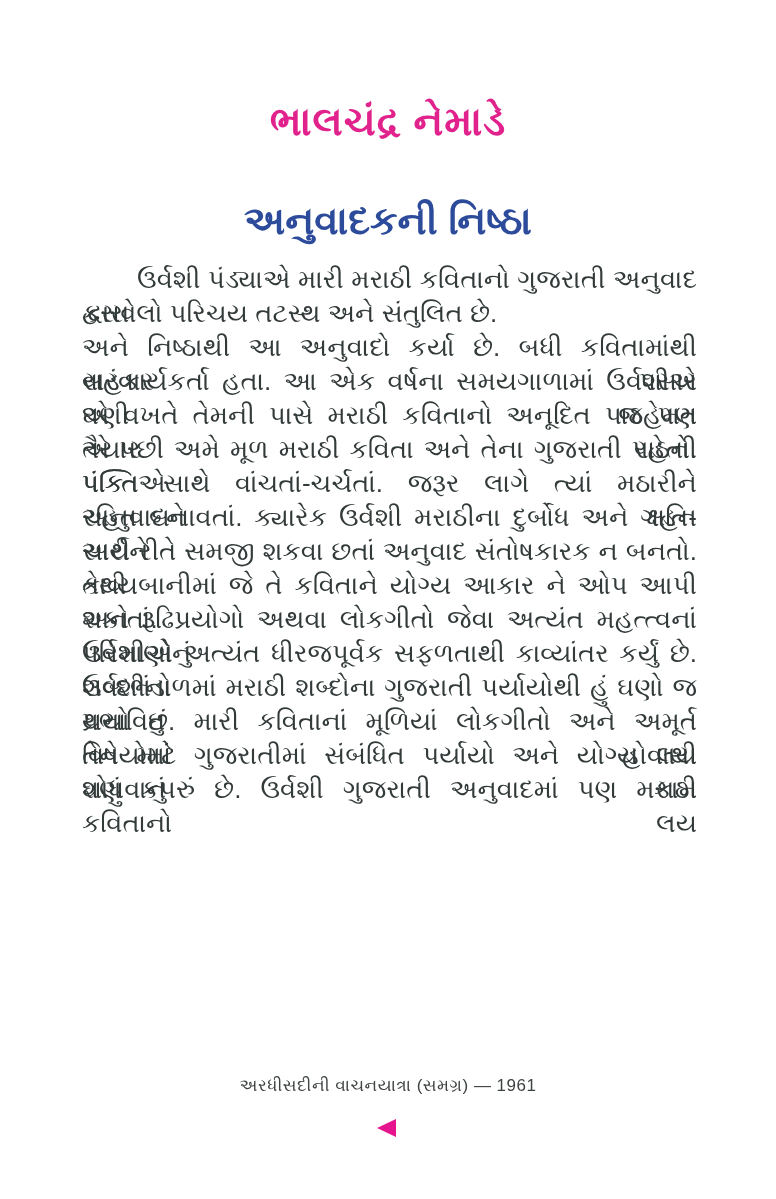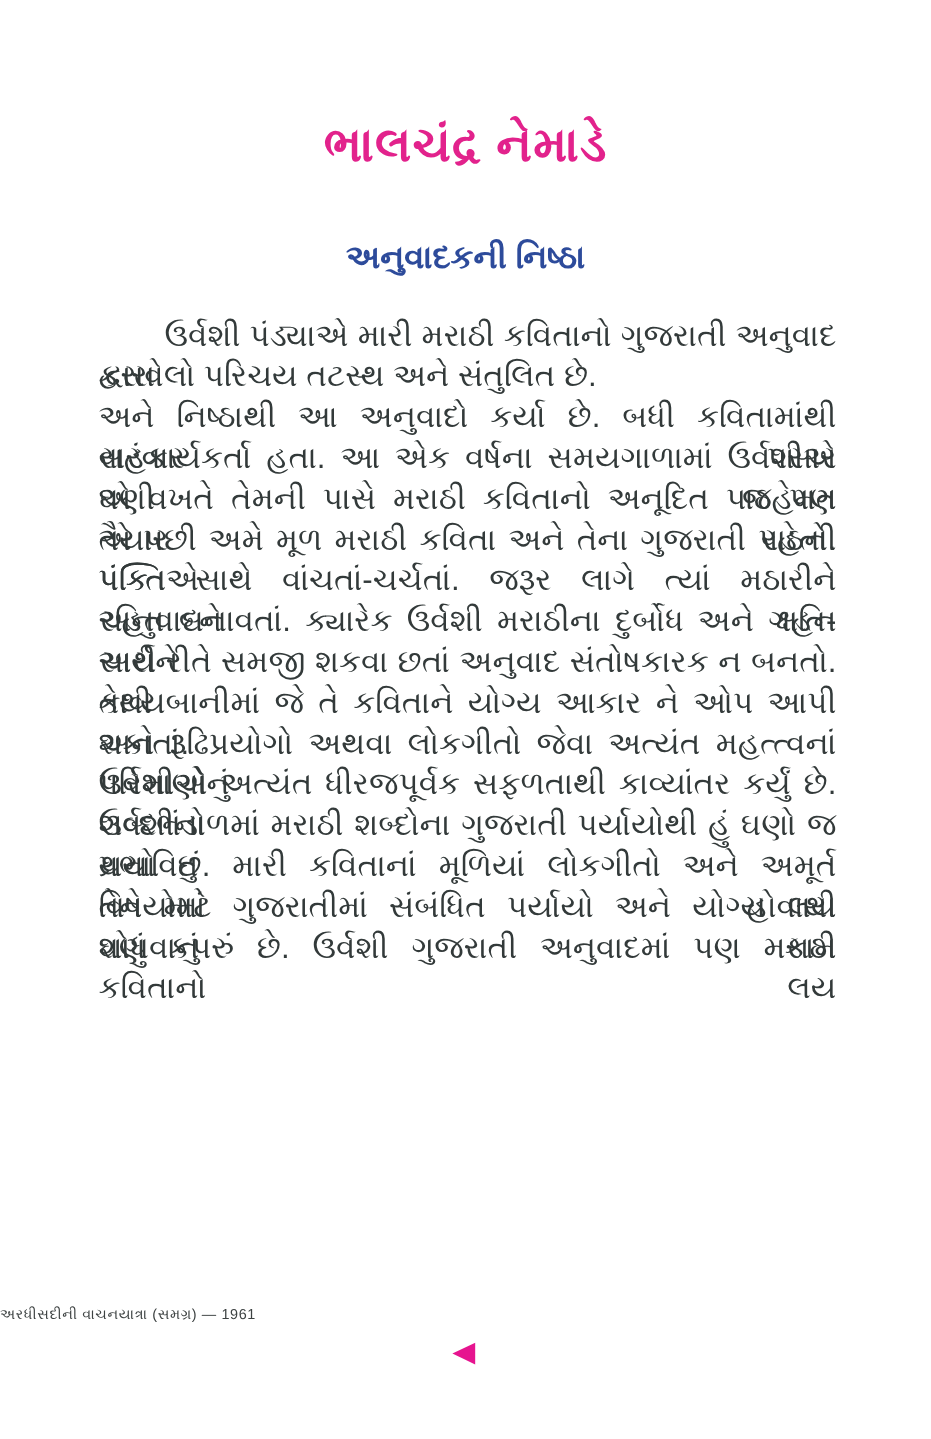--- a/index.html
+++ b/index.html
@@ -22,21 +22,21 @@
     color: #e2228c;
     line-height: 1.15;
     letter-spacing: 1px;
   }
   .article-title {
     position: absolute;
     top: 199px;
     left: 0;
     width: 100%;
     text-align: center;
-    font-size: 27px;
+    font-size: 39px;
     font-weight: bold;
     color: #2d4b9b;
     line-height: 1.15;
   }
   .article-body {
     position: absolute;
     top: 262px;
     left: 82px;
     width: 615px;
     color: #333a3a;
@@ -50,24 +50,24 @@
     white-space: nowrap; 
   }
   .text-line { white-space: normal; overflow: visible; }
   .text-line.indent { text-indent: 55px; }
   .text-line.para-end { text-align-last: left; }
   .footer-citation {
     position: absolute;
     top: 1076px;
     left: 0;
     width: 100%;
-    font-size: 12px;
+    text-align: center;
+    font-size: 17px;
     color: #3d4242;
     letter-spacing: 0.5px;
-    margin-top: 12px;
   }
   .nav-triangle {
     position: absolute;
     top: 1119px;
     left: 377px;
     width: 0;
     height: 0;
     border-top: 9px solid transparent;
     border-bottom: 9px solid transparent;
     border-right: 19px solid #e6148f;

